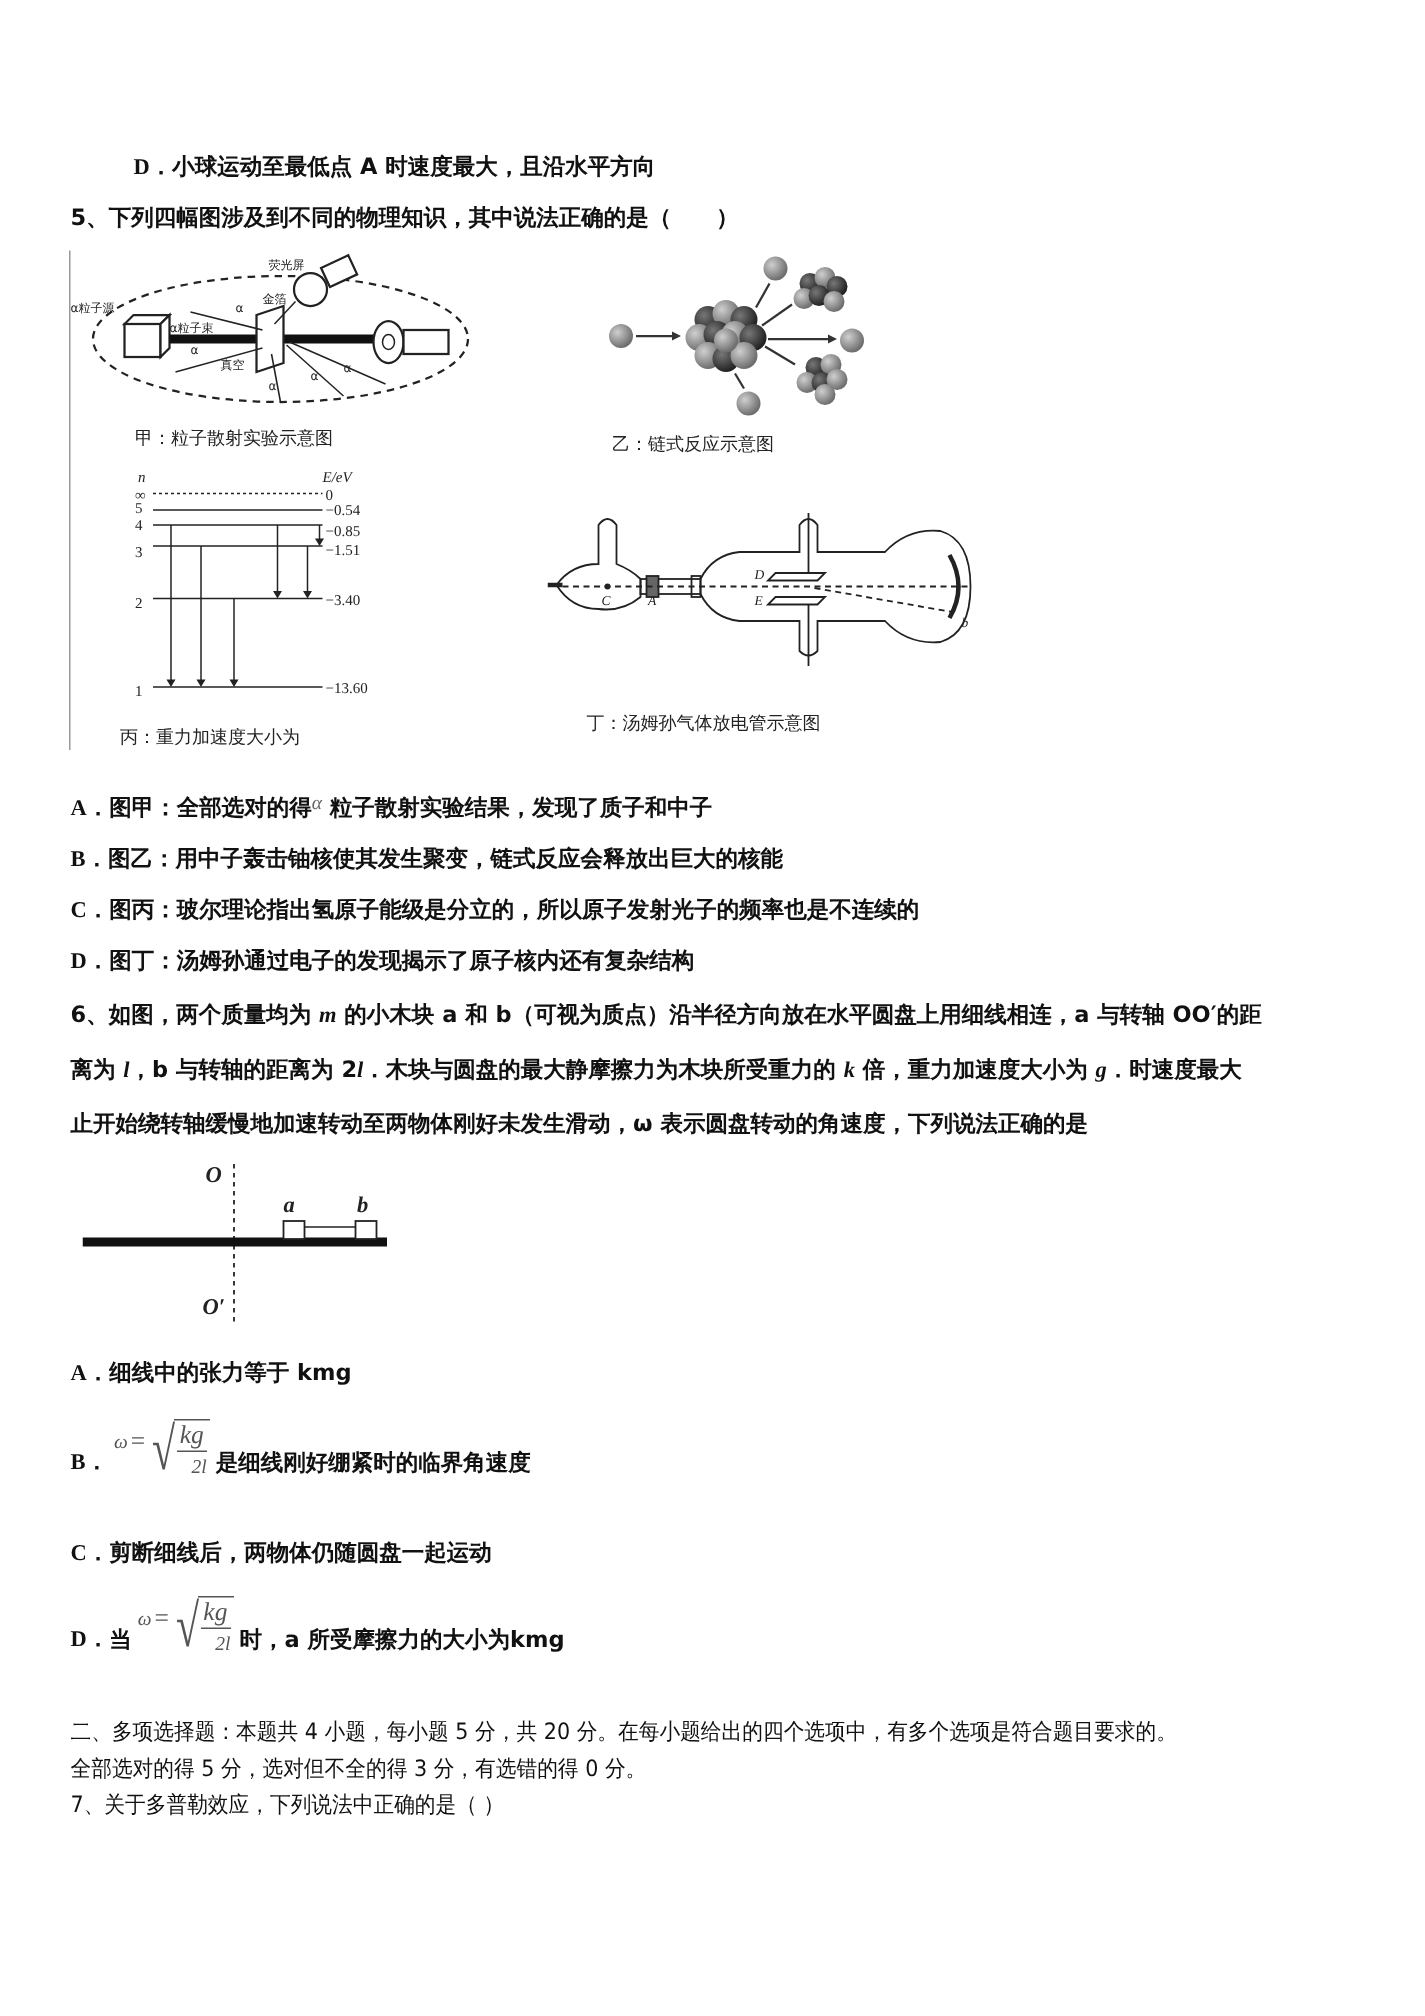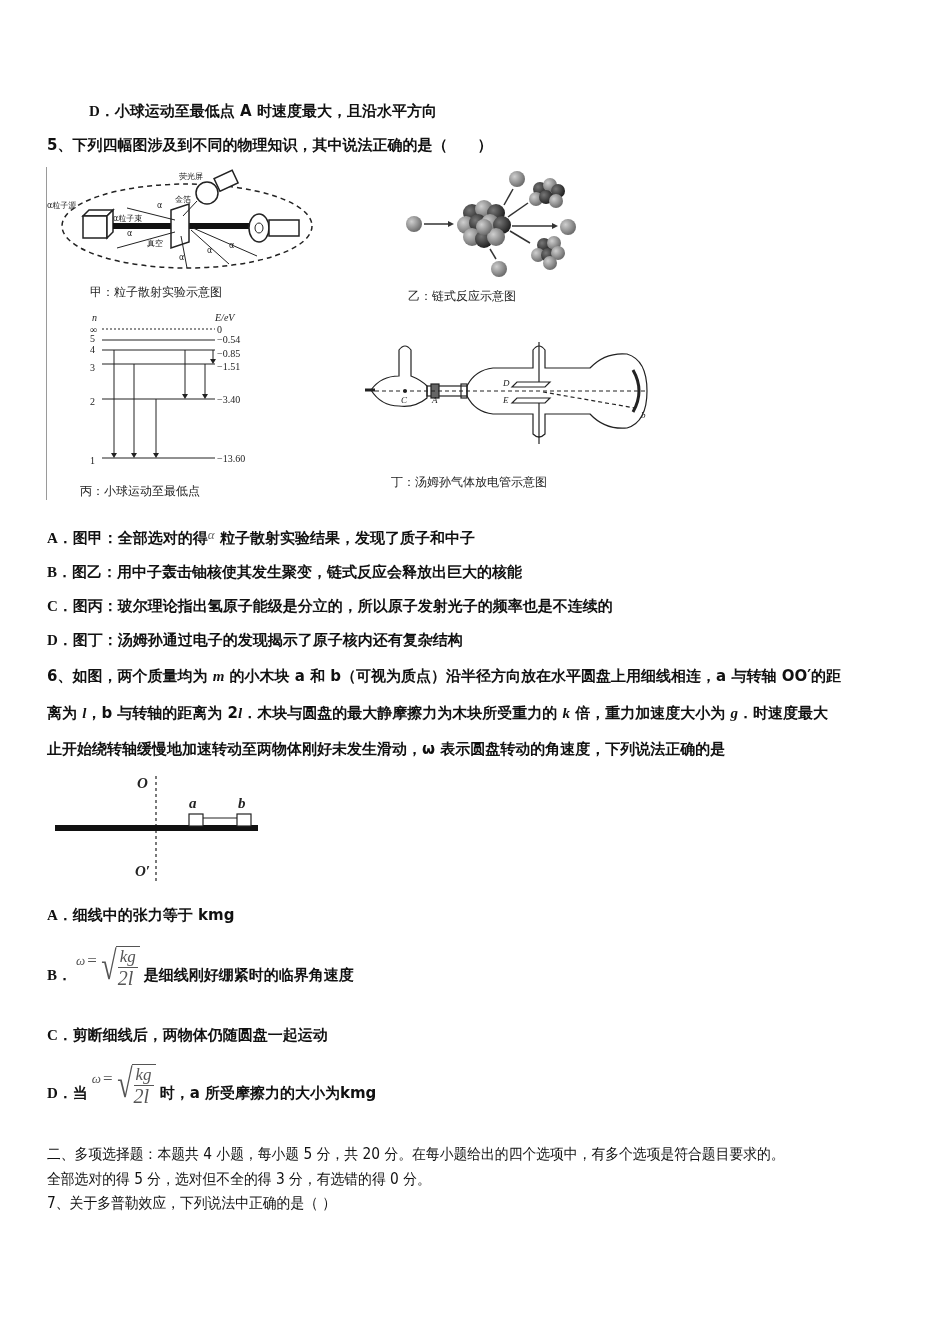--- a/index.html
+++ b/index.html
@@ -22,23 +22,23 @@
   .leftbar { position: absolute; left: 46px; top: 167px; width: 1px; height: 333px; background: #9a9a9a; }
   .frac {
     display: inline-flex; align-items: center; vertical-align: middle;
     font-family: "Liberation Serif", "DejaVu Serif", serif; font-weight: 400; color: #555;
     margin: 0 4px;
   }
   .frac .omega { font-style: italic; font-size: 13px; margin-right: 2px; position: relative; top: -6px;}
   .frac .eq { font-size: 17px; margin-right: 1px; position: relative; top: -6px;}
   .sqrt { display: inline-flex; align-items: stretch; }
   .sqrt .rad { font-size: 40px; line-height: 40px; transform: scaleX(0.7); margin-right: -4px; }
-  .sqrt .under { border-top: 1px solid #555; display: flex; flex-direction: column; align-items: flex-start; padding: 0 2px; }
+  .sqrt .under { border-top: 1px solid #555; display: flex; flex-direction: column; align-items: flex-end; padding: 0 2px; }
   .sqrt .num { font-style: italic; font-size: 17px; line-height: 18px; border-bottom: 1px solid #555; padding: 1px 2px; }
-  .sqrt .den { font-style: italic; font-size: 20px; line-height: 20px; }
+  .sqrt .den { font-style: italic; font-size: 13px; line-height: 20px; }
   .sec { font-family: "DejaVu Sans", sans-serif; font-weight: 400; font-size: 15px; transform: scaleX(0.92); transform-origin: left; }
 </style>
 </head>
 <body>
 
 <div class="line" style="top:101px;margin-left:42px;">
   <span class="opt">D．</span><span>小球运动至最低点 A 时速度最大，且沿水平方向</span>
 </div>
 
 <div class="line" style="top:135px;">5、下列四幅图涉及到不同的物理知识，其中说法正确的是（　　）</div>
@@ -174,21 +174,21 @@
   </g>
   <g fill="#222">
     <polygon points="26,141 32,141 29,146"></polygon>
     <polygon points="46,141 52,141 49,146"></polygon>
     <polygon points="68,141 74,141 71,146"></polygon>
     <polygon points="97,82 103,82 100,87"></polygon>
     <polygon points="117,82 123,82 120,87"></polygon>
     <polygon points="125,47 131,47 128,52"></polygon>
   </g>
 </svg>
-<div class="caption" style="left:80px;top:483px;">丙：小球运动至最低点</div>
+<div class="caption" style="left:80px;top:483px;">丙：重力加速度大小为</div>
 
 <svg class="fig" style="left:365px;top:340px;" width="285" height="105" viewBox="0 0 285 105">
   <g fill="none" stroke="#222" stroke-width="1.2">
 
     <path d="M6,50 Q16,36 34,36 L34,10 Q40,2 46,10 L46,36 Q56,40 62,46 L62,58 Q50,68 34,66 Q16,66 6,50 Z"></path>
     <line x1="0" y1="50" x2="10" y2="50" stroke-width="3"></line>
 
     <rect x="62" y="46" width="40" height="10"></rect>
     <rect x="66" y="44" width="8" height="14" fill="#666"></rect>
     <rect x="96" y="44" width="6" height="14"></rect>

